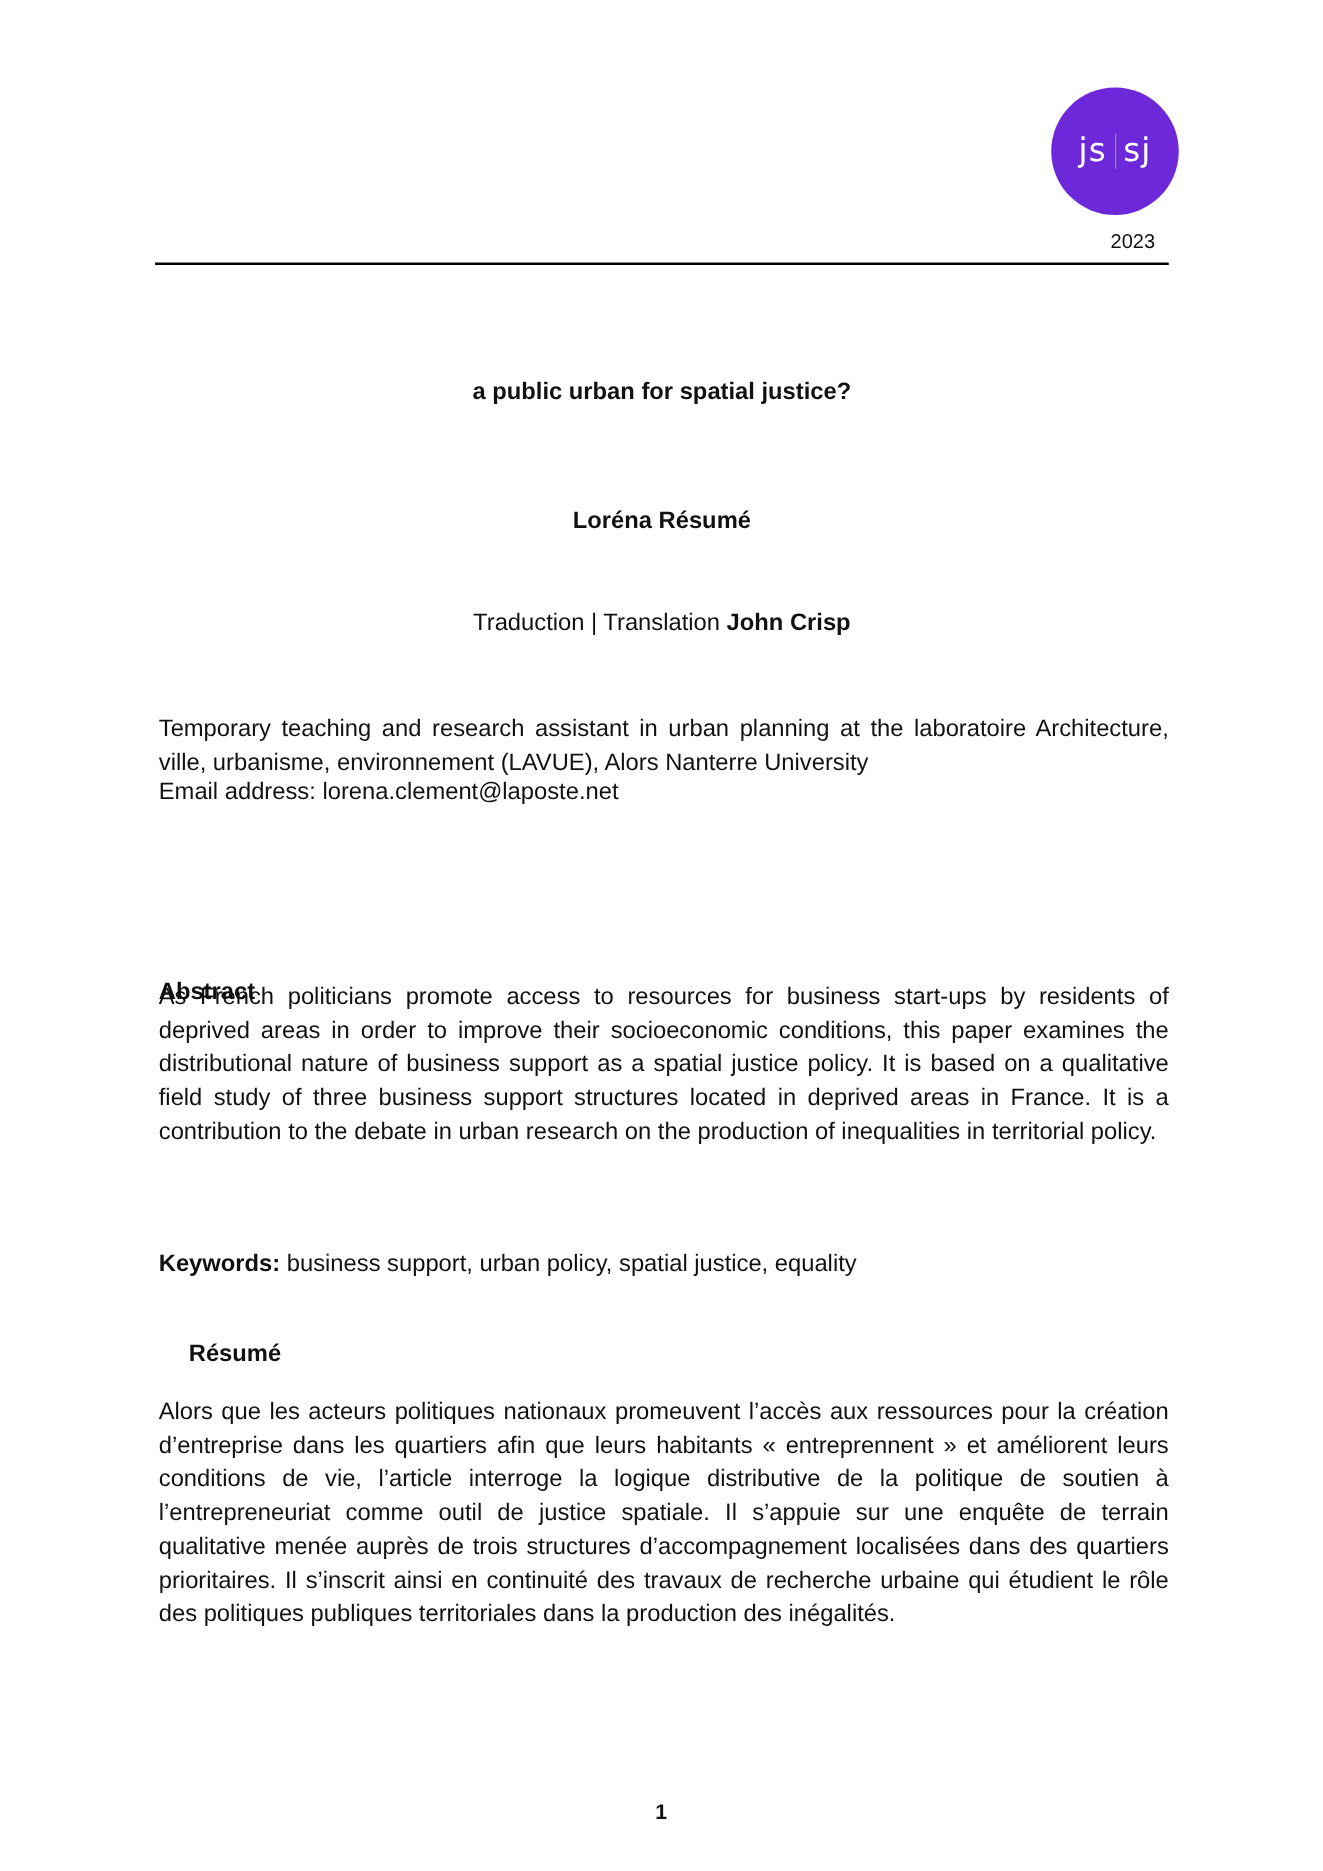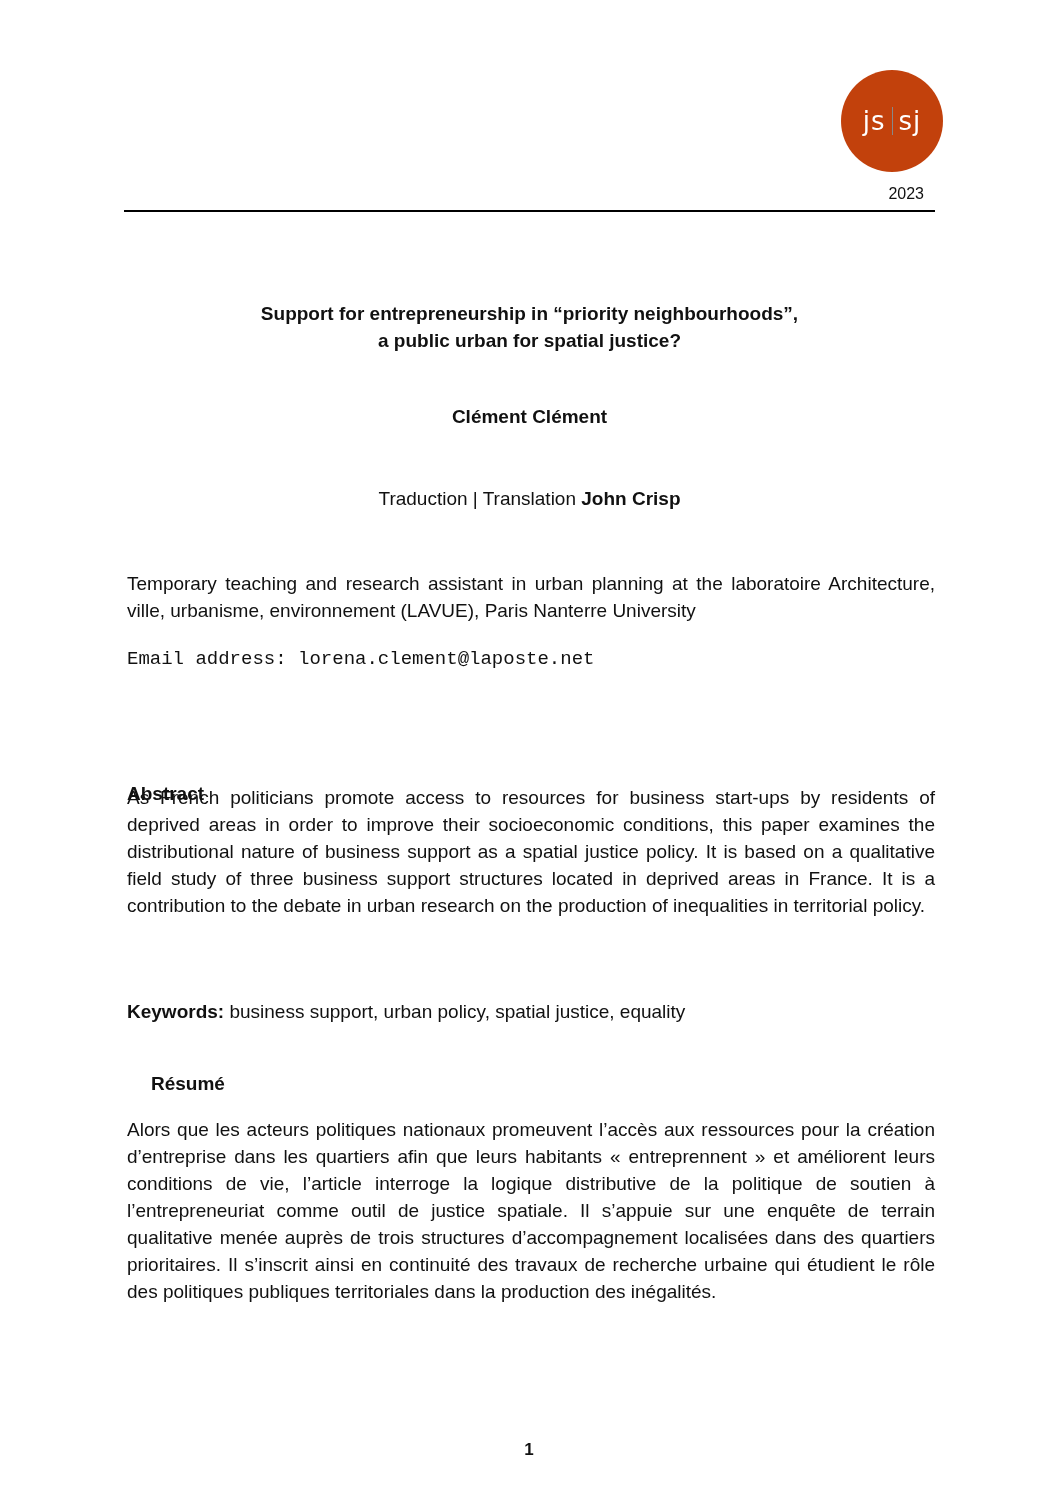--- a/index.html
+++ b/index.html
@@ -1,19 +1,19 @@
 <!DOCTYPE html>
 <html><head>
   <meta charset="utf-8">
   <style>
     html, body { margin: 0; padding: 0; background: #ffffff; }
     body { width: 1058px; height: 1497px; position: relative; overflow: hidden;
            font-family: "Liberation Sans", "DejaVu Sans", sans-serif; color: #111; }
     .logo { position: absolute; left: 841px; top: 70px; width: 102px; height: 102px; border-radius: 50%;
-            background: #c2410c; color: #fff; display: flex; align-items: center; justify-content: center;
+            background: #6d28d9; color: #fff; display: flex; align-items: center; justify-content: center;
             font-family: "DejaVu Sans", sans-serif; font-size: 26px; letter-spacing: 1px; }
     .logo .sep { display: inline-block; width: 1px; height: 28px; background: #888; margin: 0 6px; vertical-align: middle; }
     .year { position: absolute; right: 134px; top: 185px; font-size: 16px; margin-left: 20px; }
     .rule { position: absolute; left: 124px; width: 811px; top: 210px; height: 2px; background: #000; }
     .title { position: absolute; left: 124px; width: 811px; top: 300px; text-align: center;
              font-weight: bold; font-size: 19px; line-height: 27px; }
     .author { position: absolute; left: 124px; width: 811px; top: 406px; text-align: center;
               font-weight: bold; font-size: 19px; }
     .translation { position: absolute; left: 124px; width: 811px; top: 488px; text-align: center; font-size: 19px; }
     .translation b { font-weight: bold; margin-top: 21px; }
@@ -26,32 +26,31 @@
 
 <div class="logo">
   <span>js</span>
   <span class="sep"></span>
   <span>sj</span>
 </div>
 <div class="year">2023</div>
 <div class="rule"></div>
 
 <div class="title">
-  <div>Support for entrepreneurship in “priority neighbourhoods”,</div>
   <div>a public urban for spatial justice?</div>
 </div>
 
-<div class="author">Clément Clément</div>
+<div class="author">Loréna Résumé</div>
 
 <div class="translation">
   <span>Traduction | Translation </span><b>John Crisp</b>
 </div>
 
-<div class="block" style="top:570px;">Temporary teaching and research assistant in urban planning at the laboratoire Architecture, ville, urbanisme, environnement (LAVUE), Paris Nanterre University</div>
-<div class="block" style="top:646px;font-family:Liberation Mono, monospace;">Email address: lorena.clement@laposte.net</div>
+<div class="block" style="top:570px;">Temporary teaching and research assistant in urban planning at the laboratoire Architecture, ville, urbanisme, environnement (LAVUE), Alors Nanterre University</div>
+<div class="block" style="top:620px;">Email address: lorena.clement@laposte.net</div>
 
 <div class="block h" style="top:780px;">Abstract</div>
 <div class="block" style="top:784px;">As French politicians promote access to resources for business start-ups by residents of deprived areas in order to improve their socioeconomic conditions, this paper examines the distributional nature of business support as a spatial justice policy. It is based on a qualitative field study of three business support structures located in deprived areas in France. It is a contribution to the debate in urban research on the production of inequalities in territorial policy.</div>
 <div class="block" style="top:998px;">
   <b>Keywords:</b><span> business support, urban policy, spatial justice, equality</span>
 </div>
 
 <div class="block h" style="top:1070px;margin-left:24px;">Résumé</div>
 <div class="block" style="top:1116px;">Alors que les acteurs politiques nationaux promeuvent l’accès aux ressources pour la création d’entreprise dans les quartiers afin que leurs habitants « entreprennent » et améliorent leurs conditions de vie, l’article interroge la logique distributive de la politique de soutien à l’entrepreneuriat comme outil de justice spatiale. Il s’appuie sur une enquête de terrain qualitative menée auprès de trois structures d’accompagnement localisées dans des quartiers prioritaires. Il s’inscrit ainsi en continuité des travaux de recherche urbaine qui étudient le rôle des politiques publiques territoriales dans la production des inégalités.</div>
 

